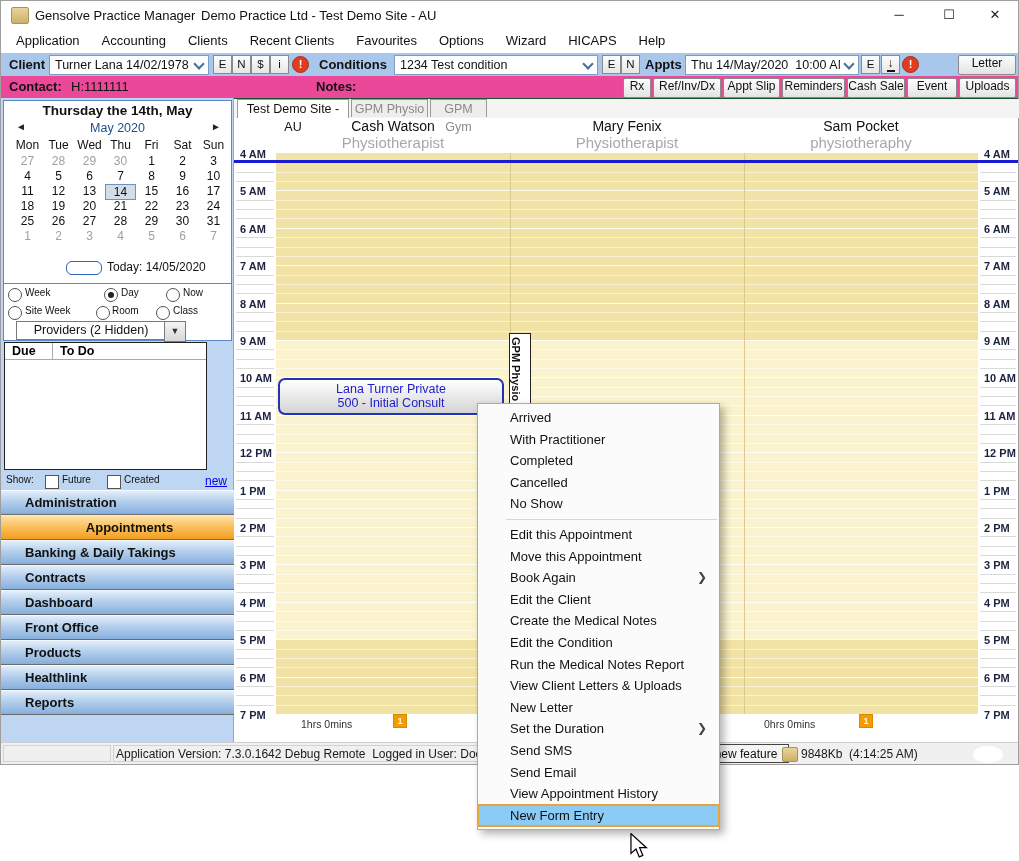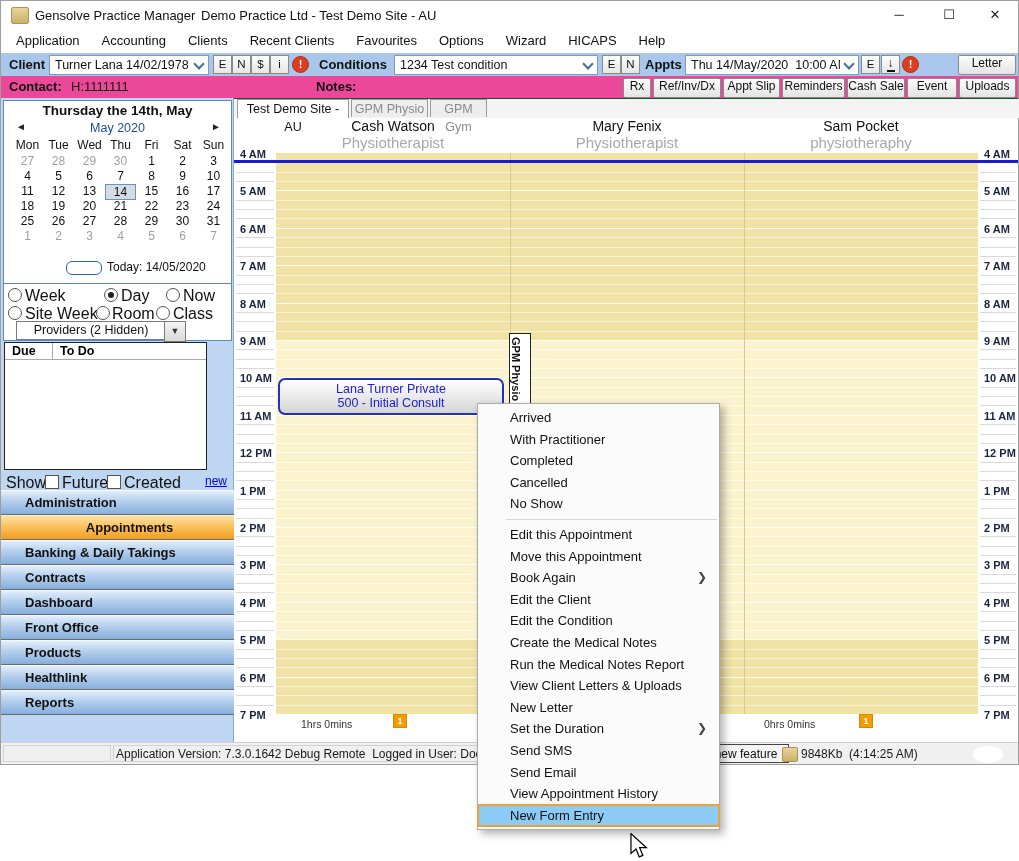--- a/index.html
+++ b/index.html
@@ -34,21 +34,21 @@
   .calnav{position:absolute;left:0;top:20px;width:100%;text-align:center;font-size:12.5px;color:#1f4e8c;}
   .calarrow{position:absolute;top:20px;font-size:10px;color:#222;}
   .dayhead,.dcell{position:absolute;width:31px;text-align:center;font-size:12px;color:#111;}
   .dayhead{font-weight:normal;}
   .muted{color:#a0a0a0;}
   .selday{background:#d4dde6;border:1px solid #6b93bd;box-sizing:border-box;}
   .todayrect{position:absolute;width:34px;height:12px;border:1px solid #2c66b8;border-radius:6px;background:#fff;}
   .todaytxt{position:absolute;font-size:12px;color:#111;}
   .radio{position:absolute;width:12px;height:12px;border:1px solid #555;border-radius:50%;background:#fff;}
   .radio .dot{position:absolute;left:3px;top:3px;width:6px;height:6px;border-radius:50%;background:#222;}
-  .rlabel{position:absolute;font-size:16px;color:#111;}
+  .rlabel{position:absolute;font-size:10px;color:#111;}
   .provbox{position:absolute;background:#fff;border:1px solid #7a7a7a;font-size:12.5px;text-align:center;color:#111;}
   .provarr{position:absolute;background:linear-gradient(#f4f4f4,#d8d8d8);border:1px solid #7a7a7a;text-align:center;color:#333;font-size:9px;}
   .todo{position:absolute;left:3px;top:244px;width:203px;height:128px;background:#fff;border:1px solid #222;box-sizing:border-box;}
   .todo .hdr{position:absolute;left:0;top:0;width:100%;height:16px;border-bottom:1px solid #aaa;}
   .todo .c1{position:absolute;left:7px;top:1px;font-size:12.5px;font-weight:bold;}
   .todo .c2{position:absolute;left:55px;top:1px;font-size:12.5px;font-weight:bold;}
   .todo .vline{position:absolute;left:47px;top:0;width:1px;height:16px;background:#aaa;}
   .chk{position:absolute;width:12px;height:12px;border:1px solid #555;background:#fff;}
   .newlink{position:absolute;font-size:12px;color:#0000ee;text-decoration:underline;}
   .navlist{position:absolute;left:0;top:392px;width:233px;background:#6b6b6b;}
@@ -514,22 +514,22 @@
     <div class="citem">Arrived</div>
     <div class="citem">With Practitioner</div>
     <div class="citem">Completed</div>
     <div class="citem">Cancelled</div>
     <div class="citem">No Show</div>
     <div class="csep"></div>
     <div class="citem">Edit this Appointment</div>
     <div class="citem">Move this Appointment</div>
     <div class="citem">Book Again<span class="sub">❯</span></div>
     <div class="citem">Edit the Client</div>
+    <div class="citem">Create the Medical Notes</div>
     <div class="citem">Edit the Condition</div>
-    <div class="citem">Create the Medical Notes</div>
     <div class="citem">Run the Medical Notes Report</div>
     <div class="citem">View Client Letters &amp; Uploads</div>
     <div class="citem">New Letter</div>
     <div class="citem">Set the Duration<span class="sub">❯</span></div>
     <div class="citem">Send SMS</div>
     <div class="citem">Send Email</div>
     <div class="citem">View Appointment History</div>
     <div class="citem" style="background: rgb(140, 203, 245); outline: rgb(232, 163, 60) solid 2px; outline-offset: -1px;">New Form Entry</div>
   </div>
 

